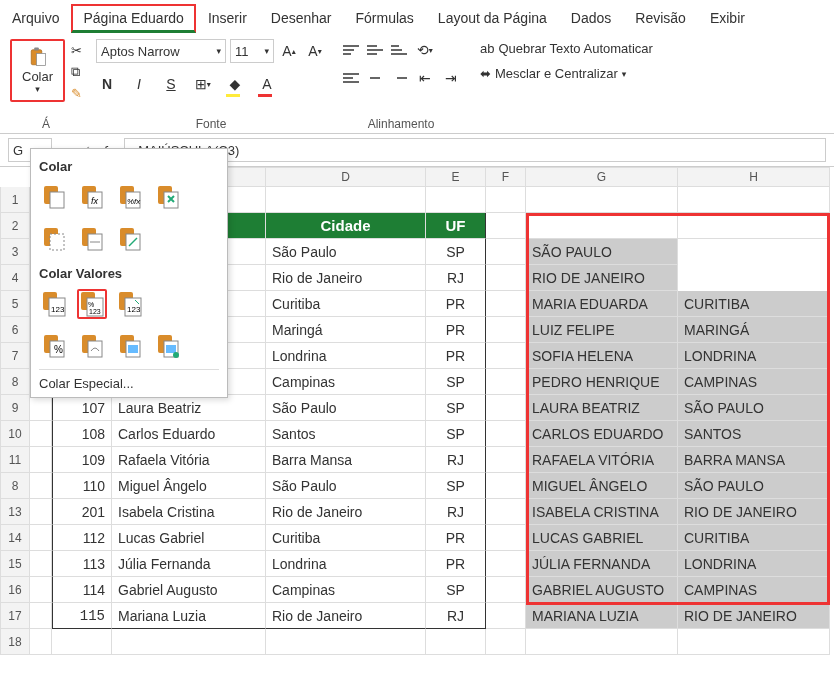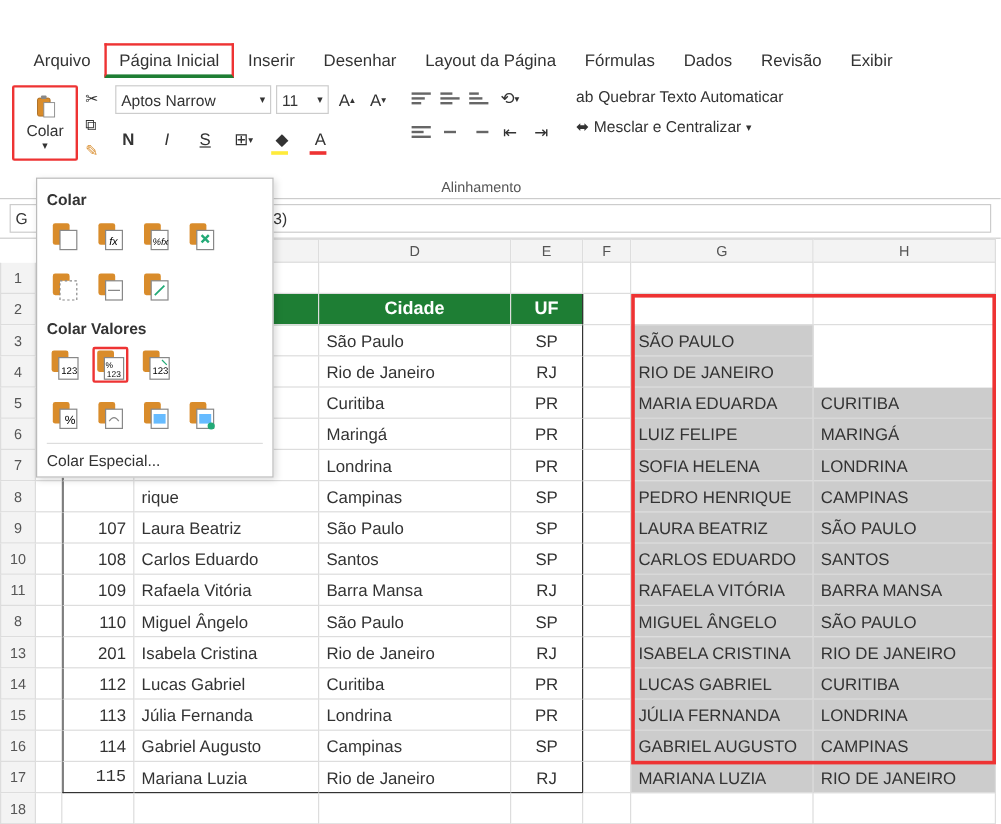--- a/index.html
+++ b/index.html
@@ -1,19 +1,19 @@
 <!DOCTYPE html>
 <html><head>
 <meta charset="utf-8">
 <style>
 * { box-sizing: border-box; margin: 0; padding: 0; font-family: "Segoe UI", Arial, sans-serif; }
 body { background: #fff; font-size: 13px; color: #333; width: 834px; }
 
 
-.menu-bar { display: flex; gap: 0; padding: 4px 8px 0 16px; border-bottom: 0; margin-top: 32px; }
+.menu-bar { display: flex; gap: 0; padding: 4px 8px 0 0; border-bottom: 0; }
 .menu-item { padding: 6px 12px; cursor: pointer; font-size: 14px; }
 .menu-item.active { border: 2px solid #e33; border-bottom: 3px solid #1e7e34; padding: 4px 10px; }
 
 
 .ribbon { display: flex; padding: 6px 10px 2px 10px; gap: 14px; border-bottom: 1px solid #ccc; background:#fff; }
 .ribbon-group { display: flex; flex-direction: column; }
 .ribbon-group-content { display: flex; align-items: flex-start; gap: 6px; min-height: 76px; }
 .ribbon-group-label { text-align: center; font-size: 12px; color: #555; padding-top: 2px; }
 .big-btn { display: flex; flex-direction: column; align-items: center; padding: 4px 8px; border-radius: 4px; cursor:pointer; }
 .colar-wrap { border: 2px solid #e33; border-radius: 2px; padding: 2px; }
@@ -57,25 +57,25 @@
 
 
 .clip-svg { width:18px; height:22px; }
 
 </style>
 </head>
 <body>
 
 <div class="menu-bar" id="menu-bar">
     <div class="menu-item">Arquivo</div>
-    <div class="menu-item active">Página Inicial</div>
+    <div class="menu-item active">Página Eduardo</div>
     <div class="menu-item">Inserir</div>
     <div class="menu-item">Desenhar</div>
+    <div class="menu-item">Fórmulas</div>
     <div class="menu-item">Layout da Página</div>
-    <div class="menu-item">Fórmulas</div>
     <div class="menu-item">Dados</div>
     <div class="menu-item">Revisão</div>
     <div class="menu-item">Exibir</div>
   </div>
 
 <div class="ribbon">
   <div class="ribbon-group">
     <div class="ribbon-group-content">
       <div class="colar-wrap">
         <div class="big-btn">

